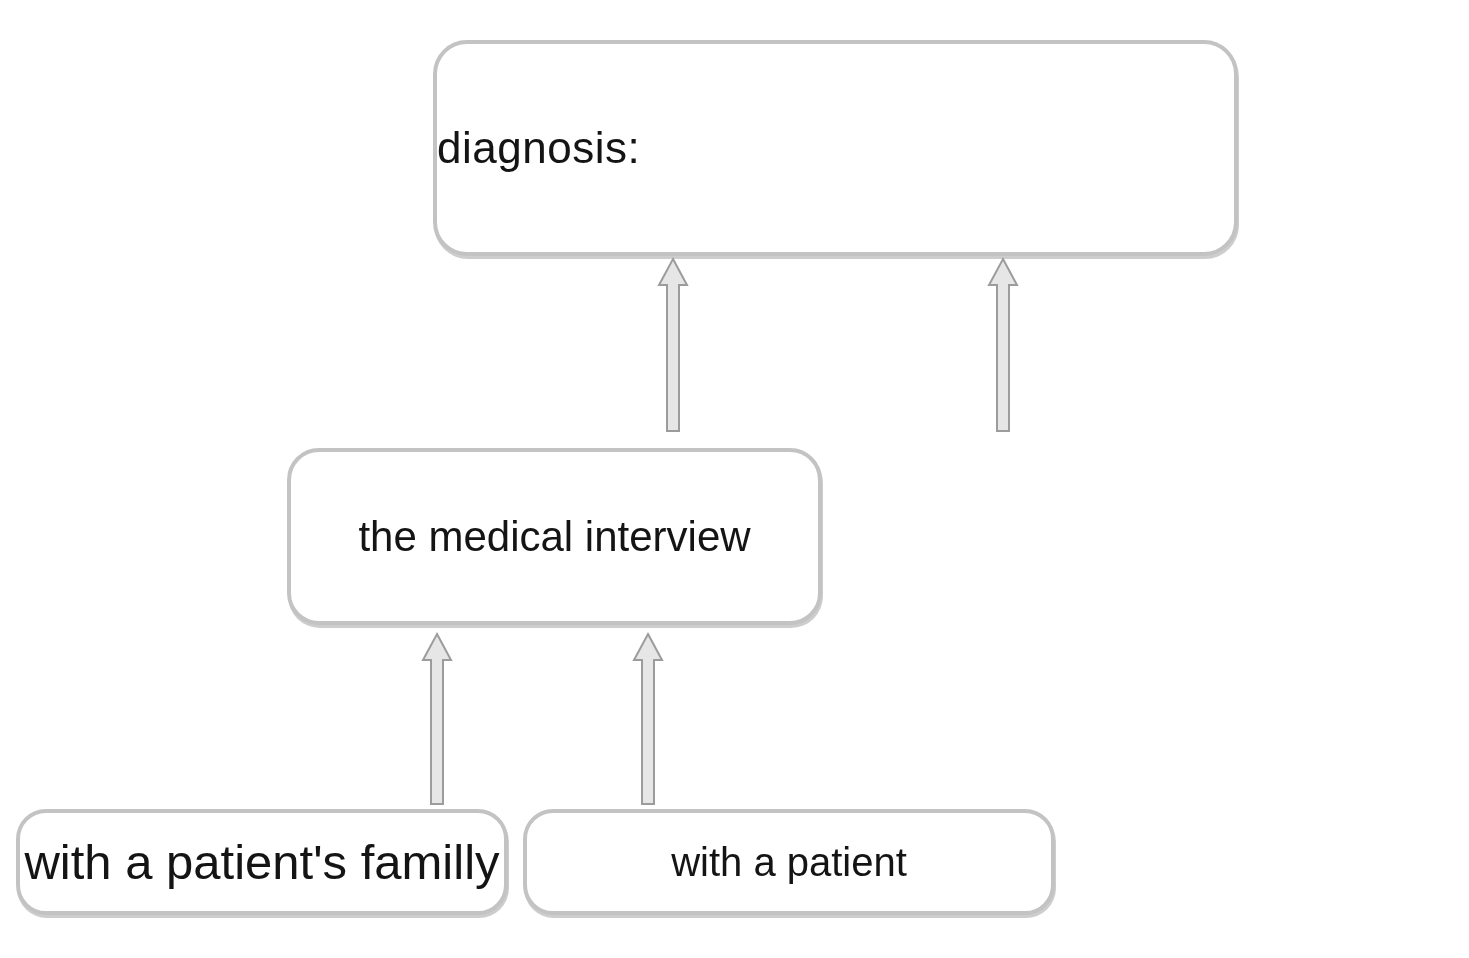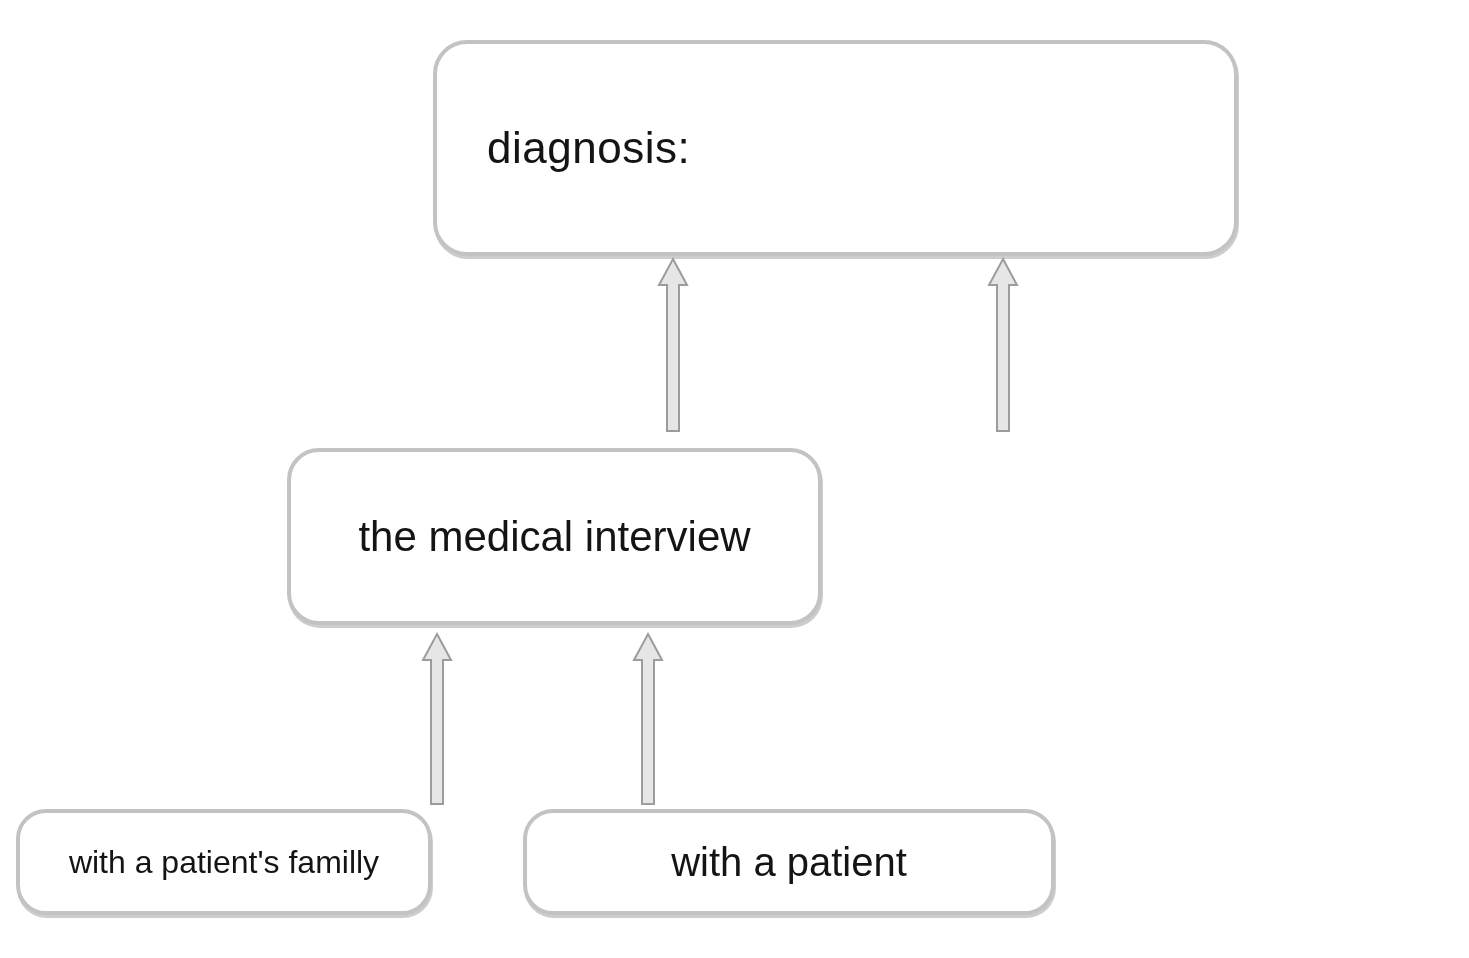--- a/index.html
+++ b/index.html
@@ -32,21 +32,20 @@
   .node-diagnosis {
     left: 433px;
     top: 40px;
     width: 805px;
     height: 216px;
     border-radius: 34px;
     display: flex;
     flex-direction: column;
     justify-content: center;
     align-items: flex-start;
-    padding-left: 50px;
     font-size: 44px;
     line-height: 76px;
     letter-spacing: 0.5px;
   }
   .node-interview {
     left: 287px;
     top: 448px;
     width: 535px;
     height: 177px;
     border-radius: 32px;
@@ -56,24 +55,24 @@
     left: 905px;
     top: 455px;
     width: 527px;
     height: 177px;
     border-radius: 32px;
     font-size: 41px;
   }
   .node-family {
     left: 16px;
     top: 809px;
-    width: 416px;
+    width: 492px;
     height: 106px;
     border-radius: 30px;
-    font-size: 32px;
+    font-size: 49px;
   }
   .node-patient {
     left: 523px;
     top: 809px;
     width: 532px;
     height: 106px;
     border-radius: 30px;
     font-size: 40px;
   }
   .arrow {

